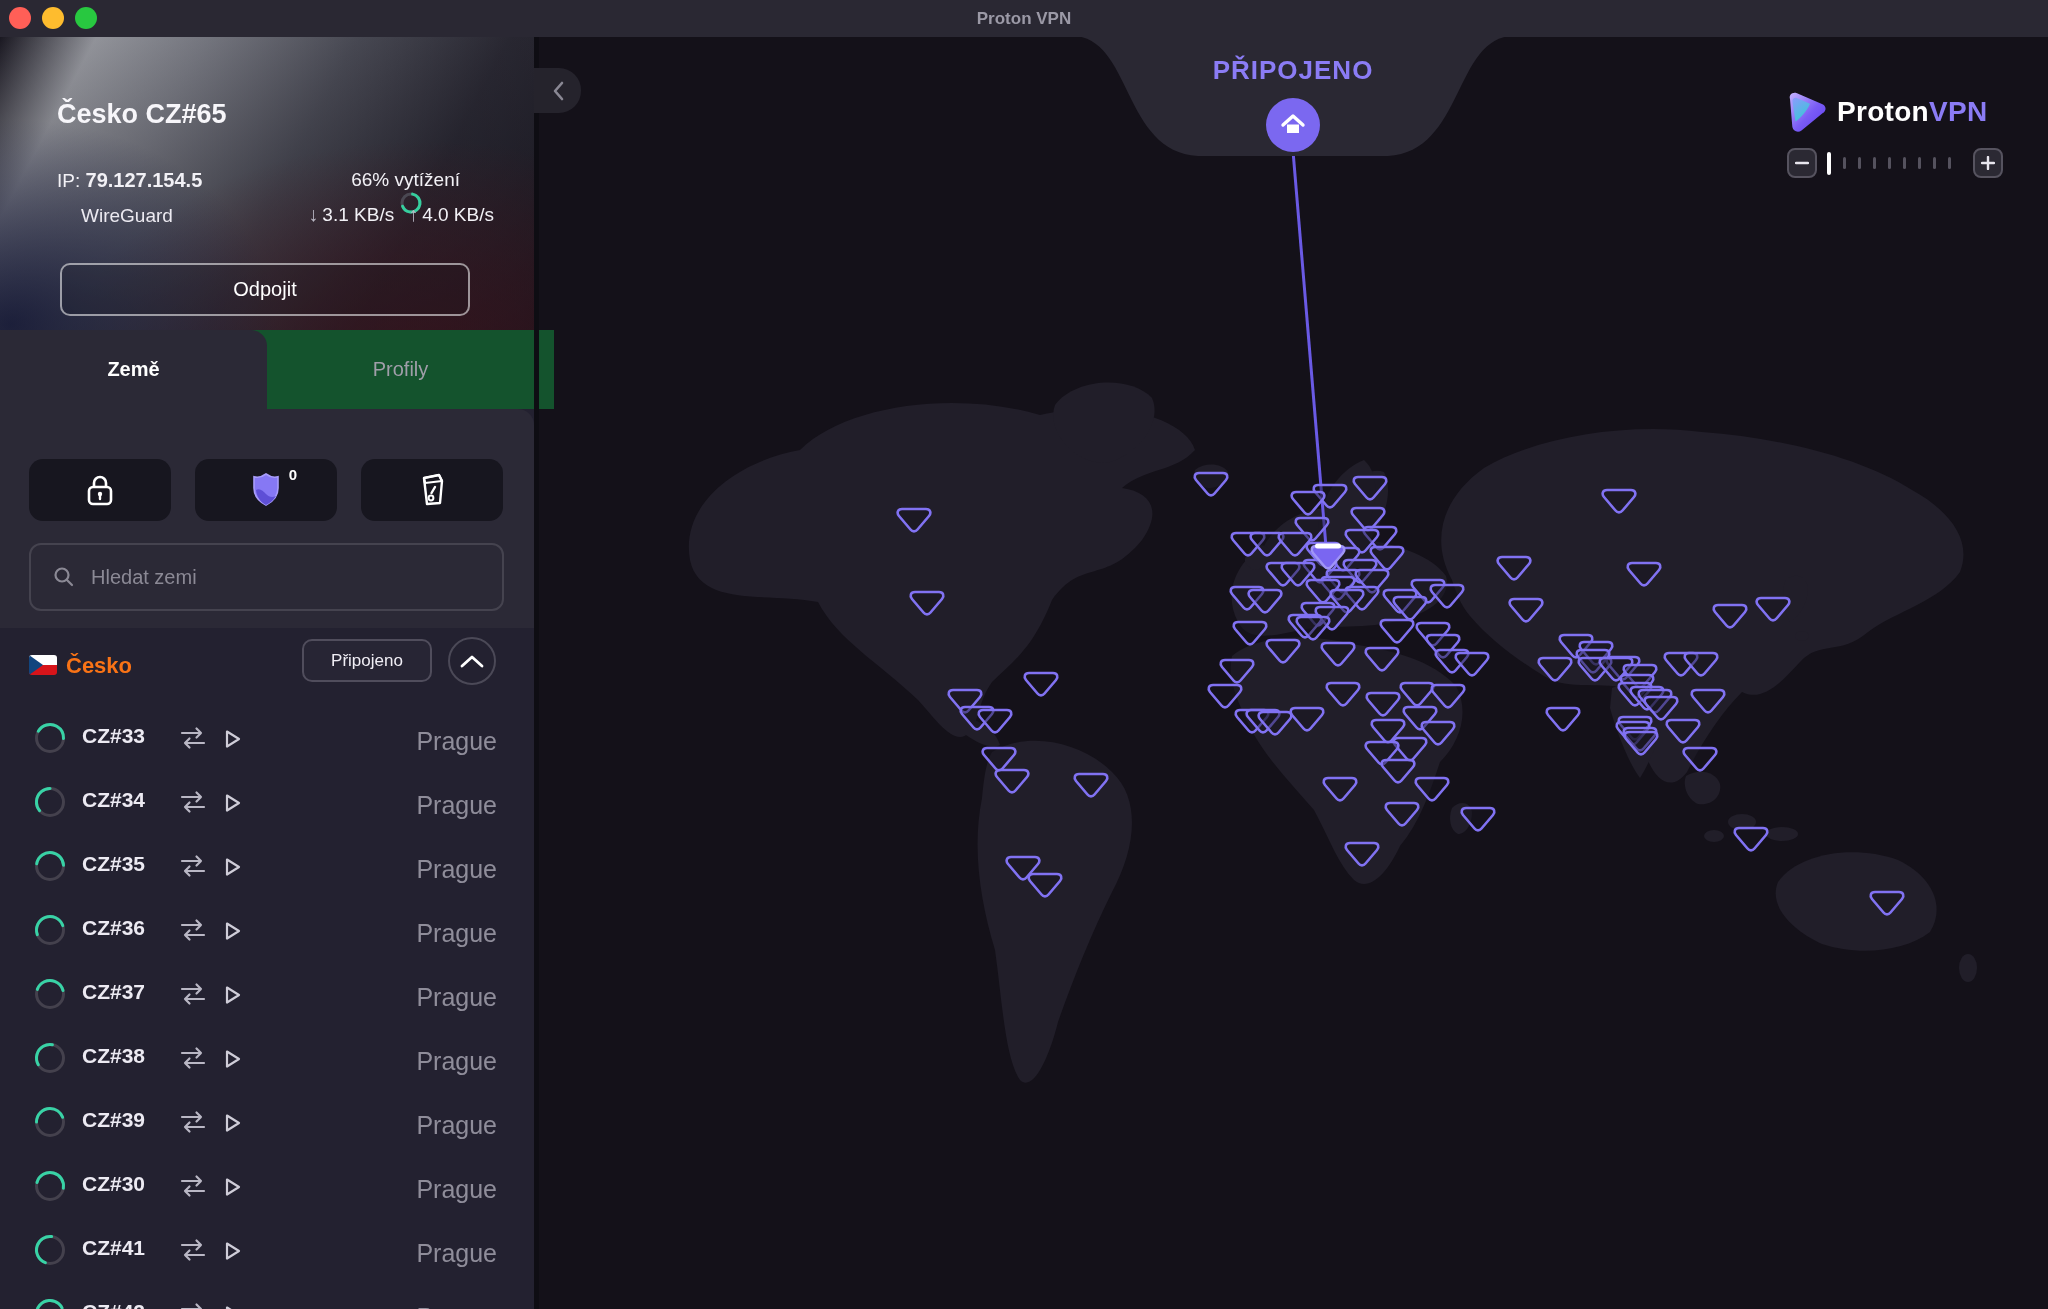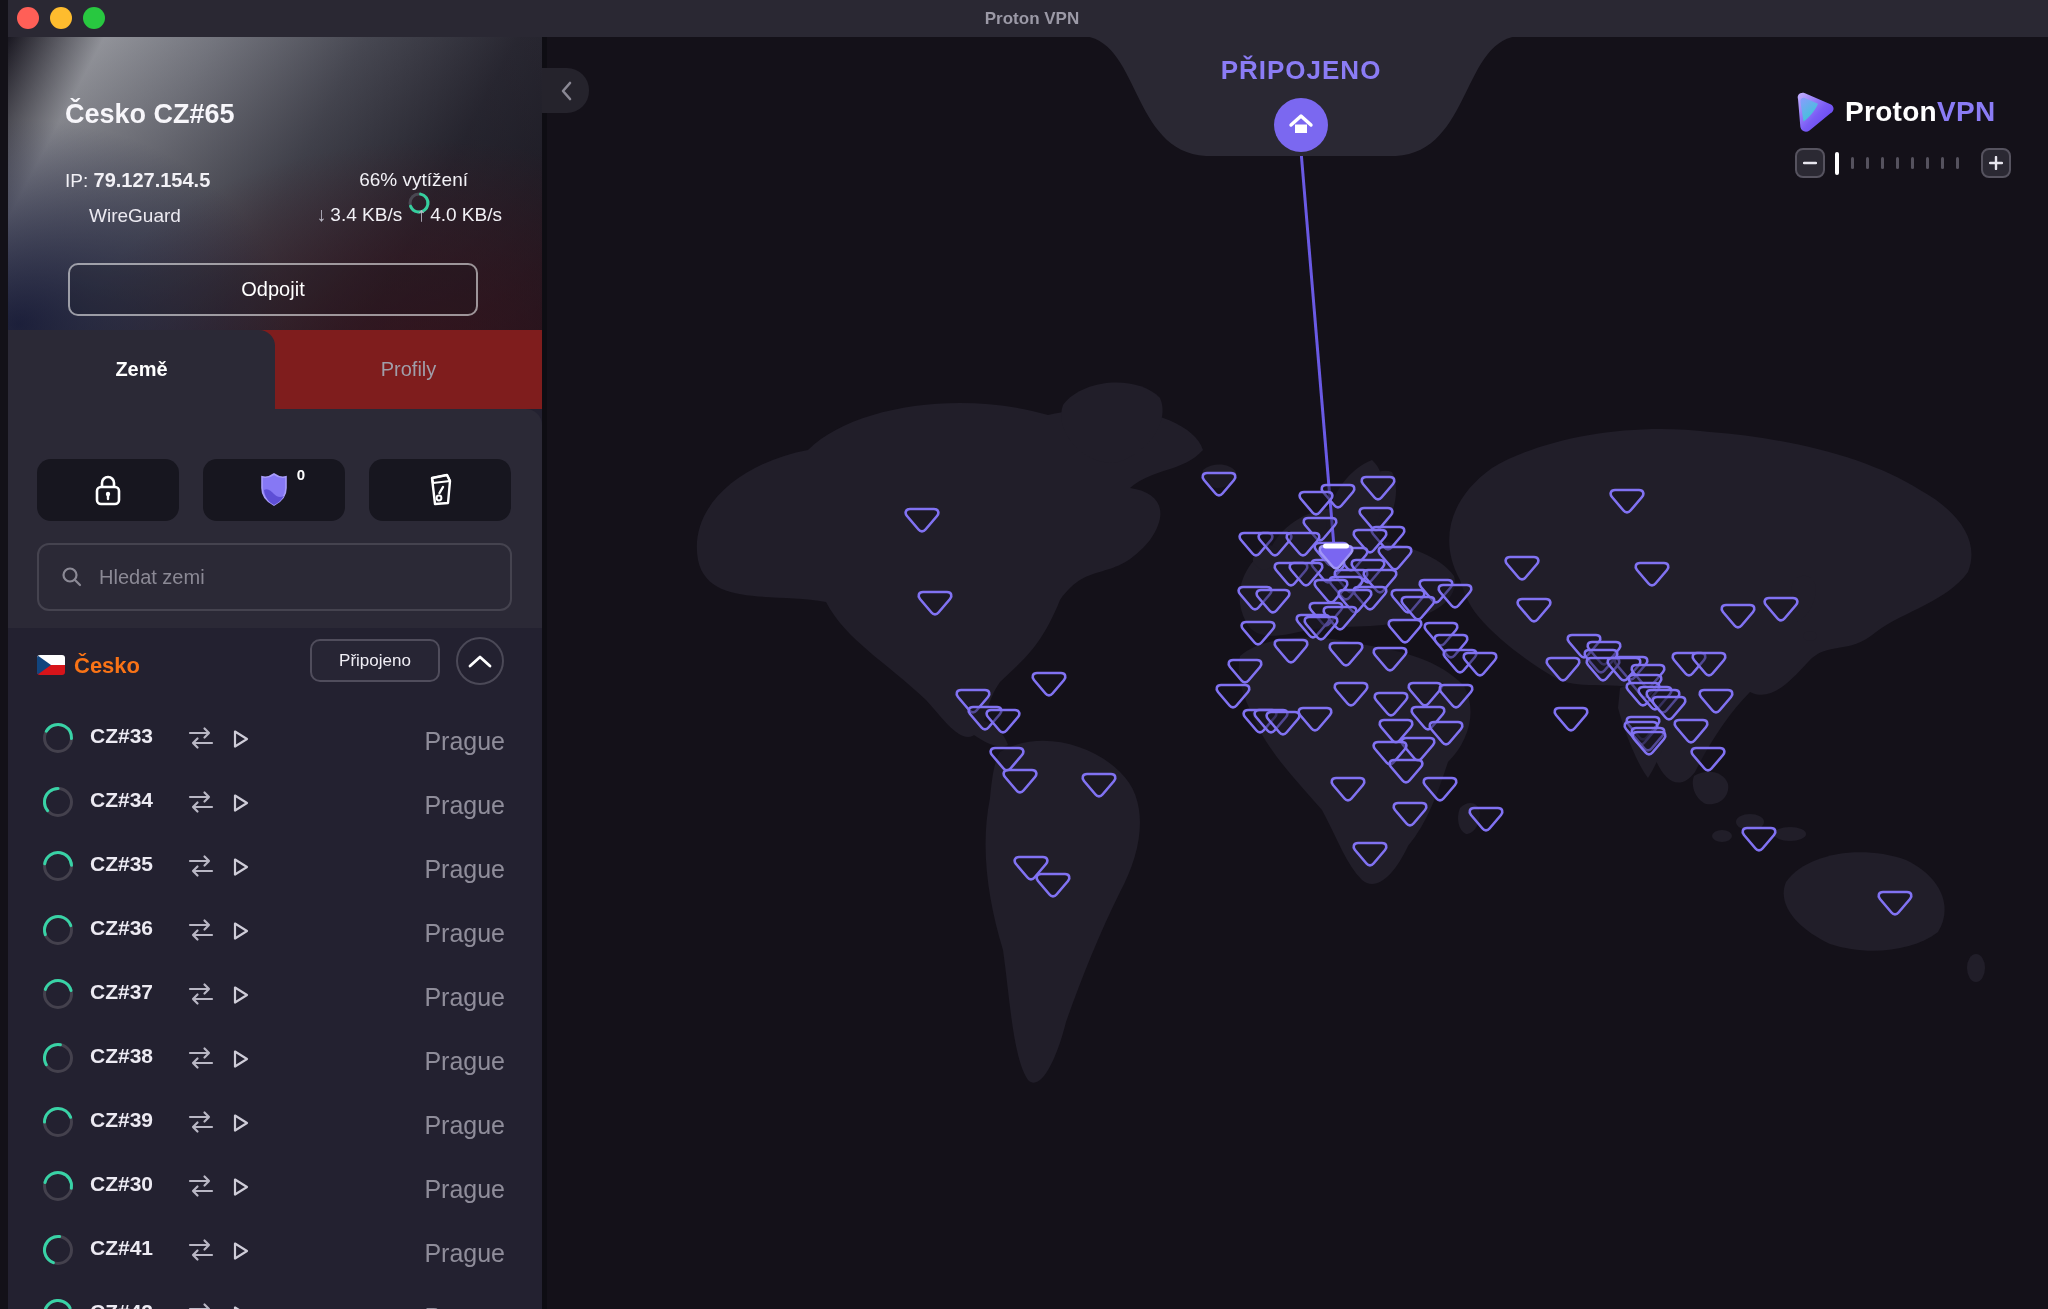--- a/index.html
+++ b/index.html
@@ -1,17 +1,17 @@
 <!DOCTYPE html>
 <html><head>
 <meta charset="utf-8">
 <style>
   html,body{margin:0;padding:0;background:#131118;width:2048px;height:1309px;overflow:hidden;
     font-family:"Liberation Sans",sans-serif;-webkit-font-smoothing:antialiased;}
-  #app{position:absolute;left:8px;top:0;width:1652px;height:1309px;}
+  #app{position:absolute;left:0;top:0;width:1652px;height:1309px;}
 
   
   .titlebar{position:absolute;left:0;top:0;width:2048px;height:37px;background:#2a2833;z-index:40;}
   .titlebar .win-title{position:absolute;left:0;right:0;top:0;height:37px;line-height:37px;text-align:center;
     color:#9b99a6;font-size:17px;font-weight:bold;}
   .traffic{position:absolute;top:7px;width:22px;height:22px;border-radius:50%;}
   .traffic.red{left:9px;background:#ff5f57;}
   .traffic.yellow{left:42px;background:#febc2e;}
   .traffic.green{left:75px;background:#28c840;}
 
@@ -48,21 +48,21 @@
   .row-ip .ip{font-weight:bold;font-size:20px;}
   .row-ip .right{position:absolute;right:0;top:0;display:flex;align-items:center;flex-direction:column;}
   .row-ip .right .loadtext{margin-right:10px;}
   .row-proto{position:absolute;left:57px;top:168px;width:413px;height:28px;color:#eceaf1;font-size:19px;margin-left:24px;}
   .row-proto .right{position:absolute;right:0;top:-2px;display:flex;align-items:center;color:#f2f1f6;}
   .row-proto .arrow{color:#b9b7c4;font-size:20px;margin:0 4px;}
   .disconnect-btn{position:absolute;left:60px;top:226px;width:410px;height:53px;border-radius:10px;
     border:2px solid rgba(255,255,255,.55);background:rgba(22,20,30,.18);box-sizing:border-box;
     color:#ffffff;font-size:20px;display:flex;align-items:center;justify-content:center;}
 
-  .sb-tabs{position:absolute;left:0;top:293px;width:534px;height:79px;background:#7f1d1d;}
+  .sb-tabs{position:absolute;left:0;top:293px;width:534px;height:79px;background:#14532d;padding-left:20px;}
   .tab{position:absolute;top:0;height:79px;display:flex;align-items:center;justify-content:center;font-size:20px;}
   .tab.active{left:0;width:267px;background:#2b2936;border-radius:0 16px 0 0;color:#ffffff;font-weight:bold;}
   .tab.inactive{left:267px;width:267px;color:#a09ea9;}
 
   .sb-panel{position:absolute;left:0;top:372px;width:534px;height:219px;background:#2b2936;border-radius:0 16px 0 0;}
   .filter-btn{position:absolute;top:50px;width:142px;height:62px;border-radius:14px;background:#17161f;
     display:flex;align-items:center;justify-content:center;}
   .filter-btn.b1{left:29px;}
   .filter-btn.b2{left:195px;}
   .filter-btn.b3{left:361px;}
@@ -314,21 +314,21 @@
           <svg width="24" height="24" viewBox="0 0 24 24">
             <circle cx="12" cy="12" r="9" fill="none" stroke="#4a4852" stroke-width="3"></circle>
             <circle id="hdr-load-arc" cx="12" cy="12" r="9" fill="none" stroke="#35cf9e" stroke-width="3" stroke-linecap="round" transform="rotate(-80 12 12)" stroke-dasharray="37.3 19.2"></circle>
           </svg>
         </span>
       </div>
       <div class="row-proto">
         <span>WireGuard</span>
         <span class="right">
           <span class="arrow">↓</span>
-          <span>3.4 KB/s</span>
+          <span>3.1 KB/s</span>
           <span class="arrow" style="margin-left:14px">↑</span>
           <span>4.0 KB/s</span>
         </span>
       </div>
       <div class="disconnect-btn">Odpojit</div>
     </div>
 
     <div class="sb-tabs">
       <div class="tab active">Země</div>
       <div class="tab inactive">Profily</div>

